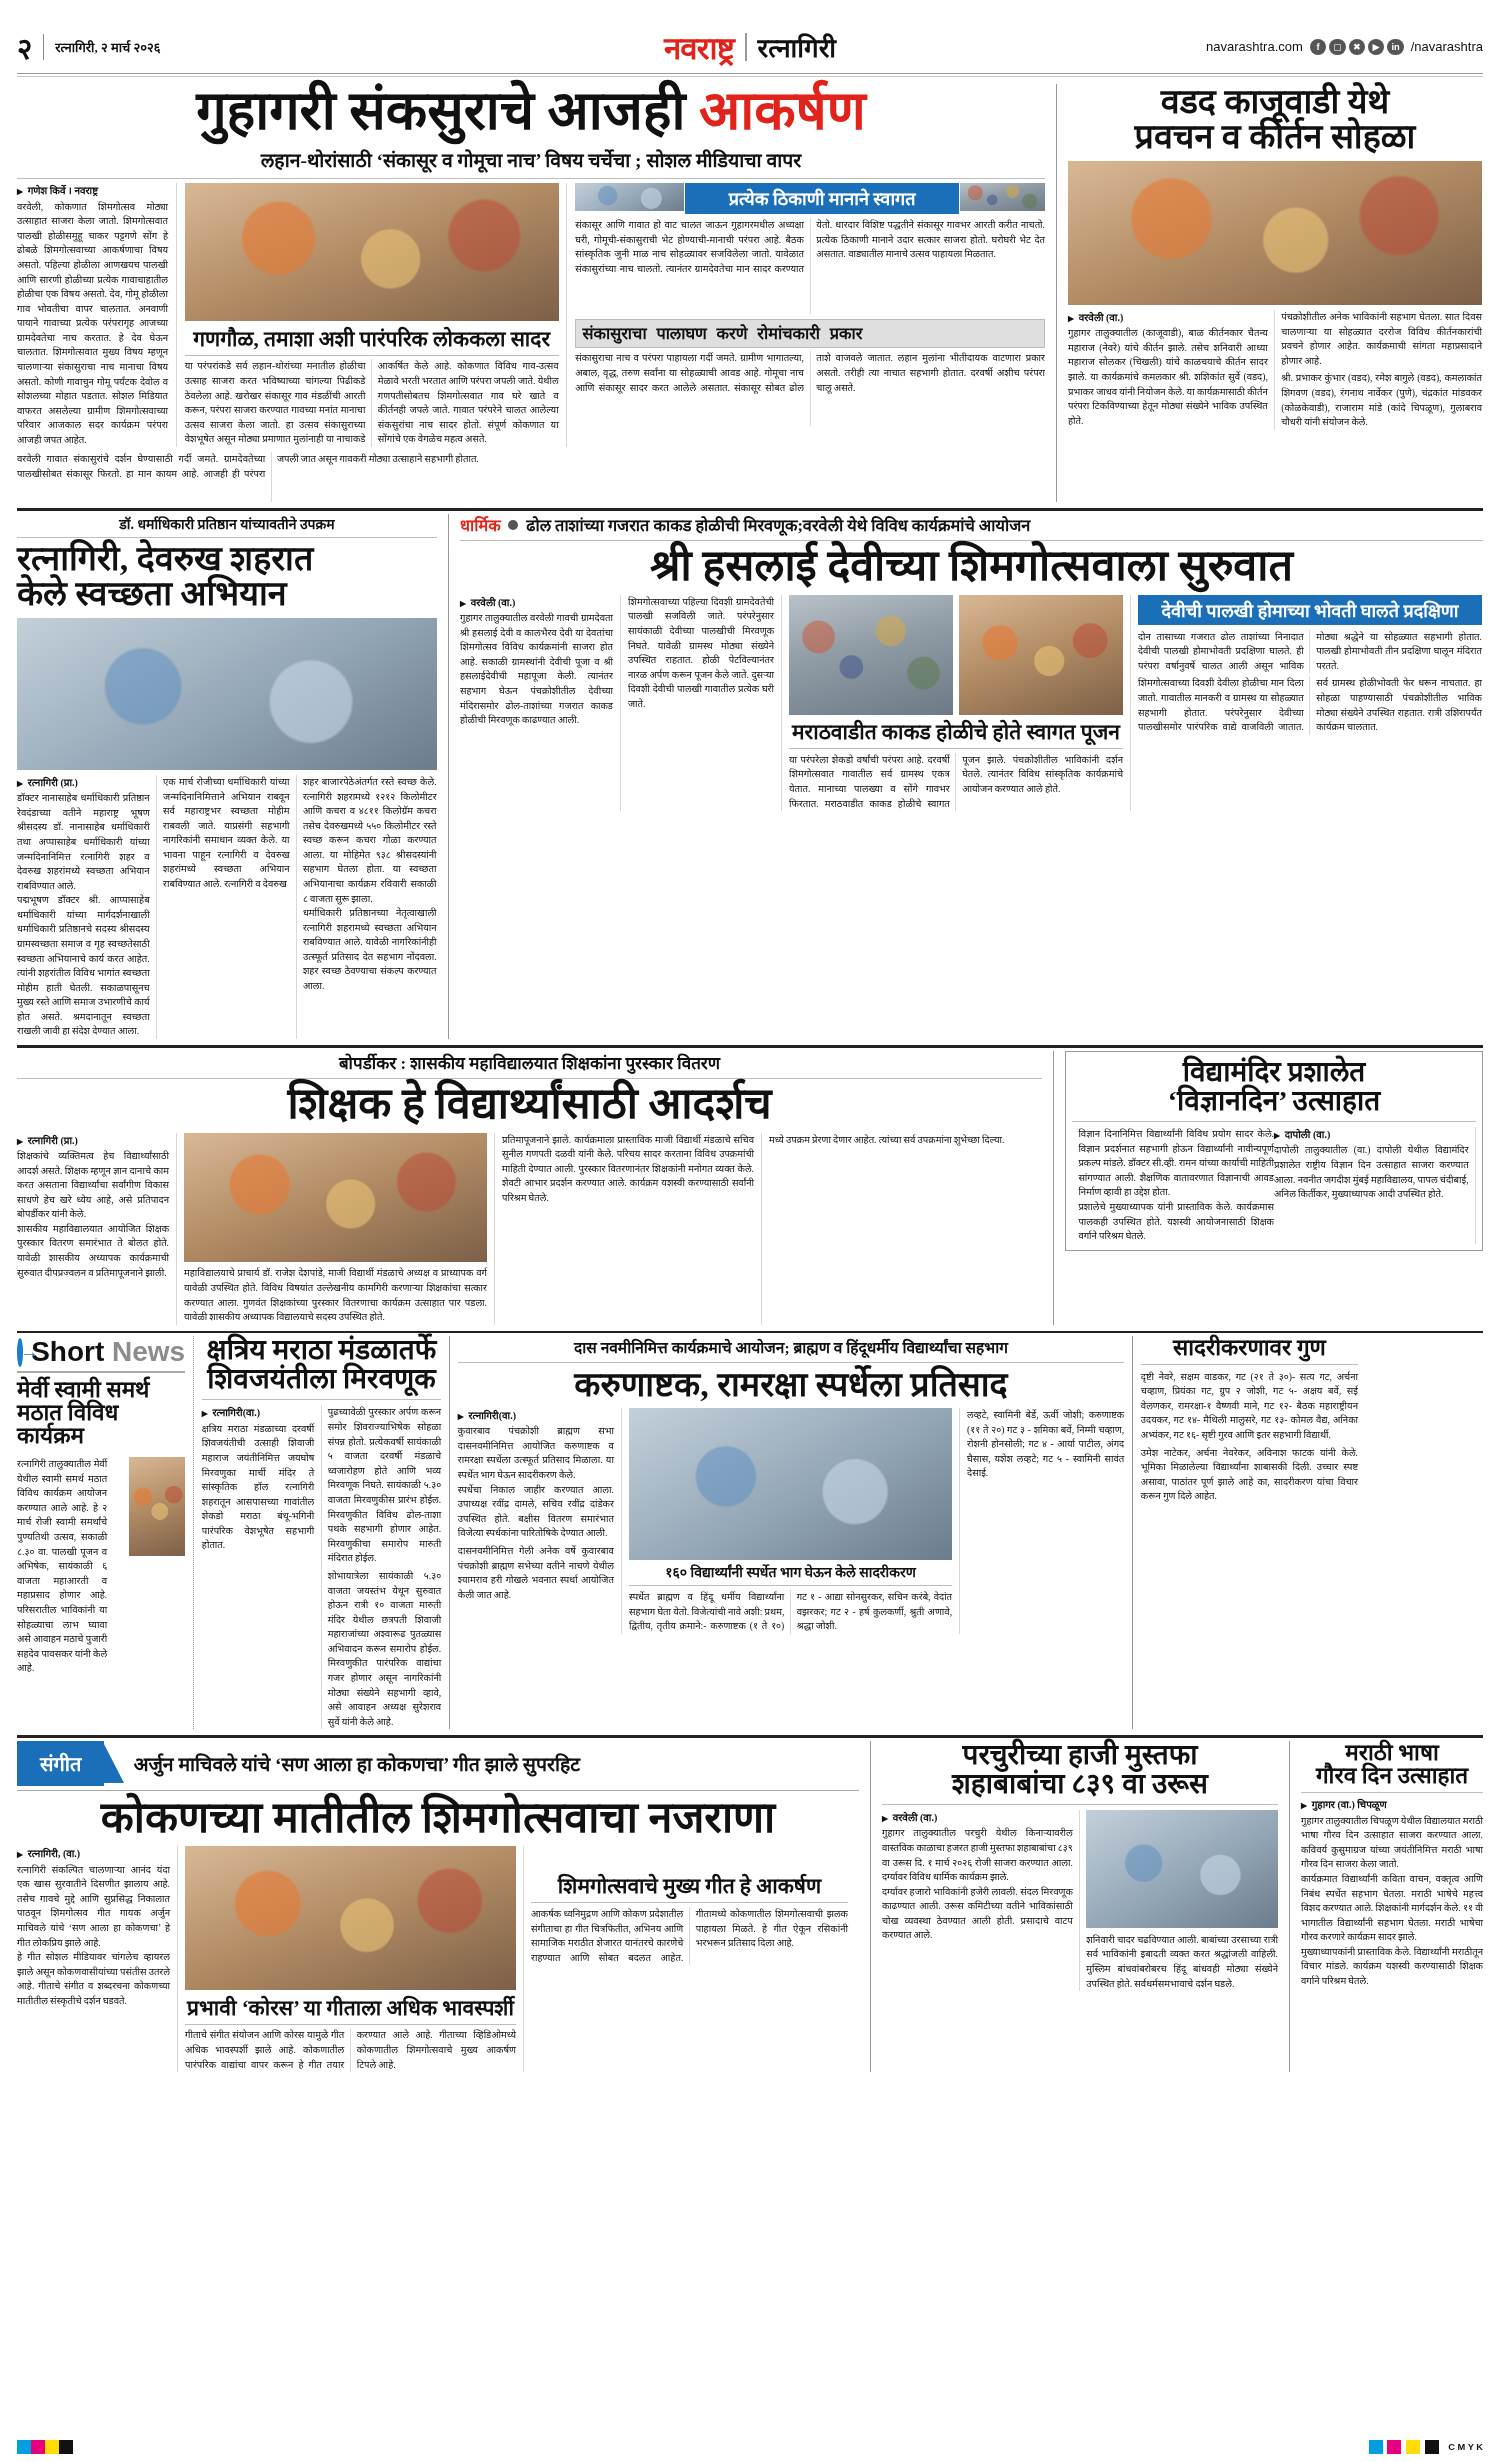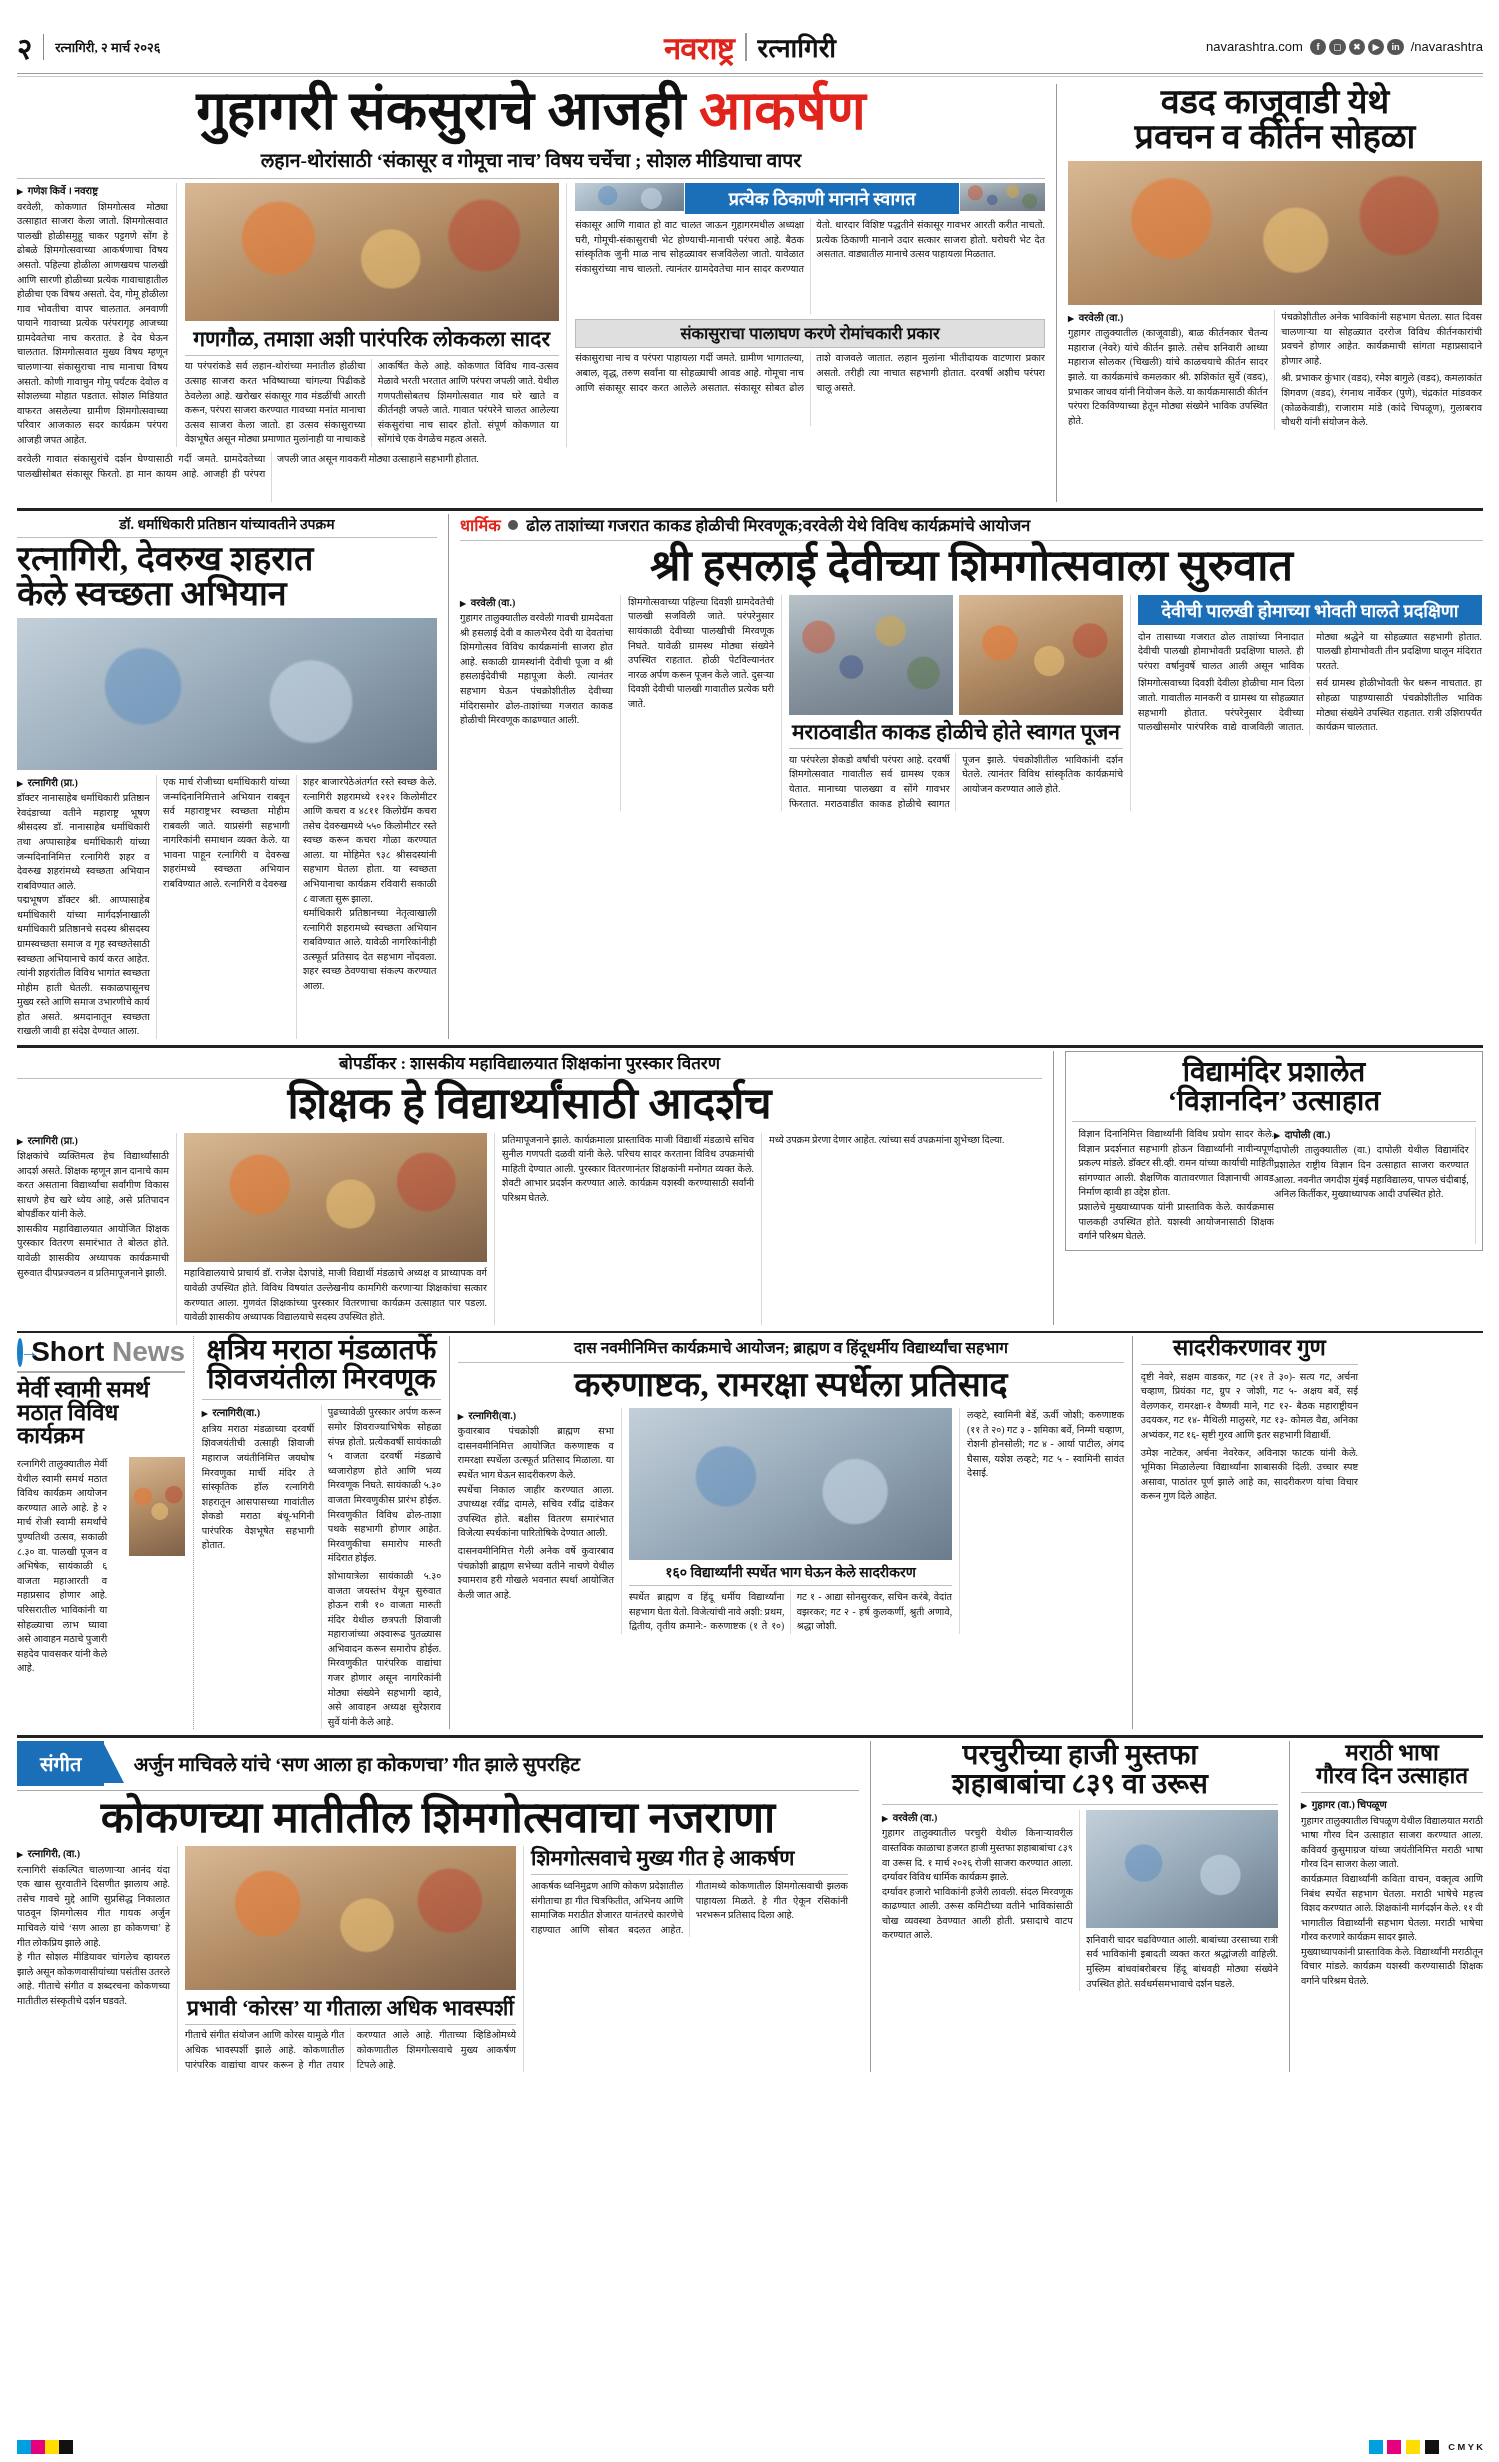--- a/index.html
+++ b/index.html
@@ -66,22 +66,22 @@
       radial-gradient(circle at 80% 38%, rgba(190,70,50,.5) 0 11%, transparent 12%),
       linear-gradient(160deg,#d8b894 0%,#b08a63 50%,#7d6049 100%); }
   .photo.cool::after { background:
       radial-gradient(circle at 30% 45%, rgba(90,140,190,.5) 0 12%, transparent 13%),
       radial-gradient(circle at 70% 55%, rgba(200,215,230,.6) 0 13%, transparent 14%),
       linear-gradient(150deg,#c3d0da 0%,#93a6b6 55%,#6b7c8c 100%); }
 
   
   .blue-band { background:#1a6fb8; color:#fff; font-family:"Liberation Serif", serif;
                font-weight:800; font-size:18px; text-align:center; padding:3.1px 7.8px; }
-  .gray-band { background:#dfdfdf; font-family:Liberation Sans, sans-serif; font-weight:800;
-               font-size:16.3px; text-align:center; padding:2.3px 6.2px; border:0.8px solid #bbb; }
+  .gray-band { background:#dfdfdf; font-family:Liberation Mono, monospace; font-weight:800;
+               font-size:16.3px; padding:2.3px 6.2px; border:0.8px solid #bbb; }
   .tag-red { color:#e0241b; font-weight:800; font-family:"Liberation Serif", serif; font-size:16.3px; }
   .tag-blue { background:#1a6fb8; color:#fff; font-weight:800; font-family:"Liberation Serif", serif;
               font-size:20px; padding:9.3px 23px; display:inline-block; }
   .shortnews { display:flex; align-items:center; gap:7.8px; }
   .sn-icon { width:29.5px; height:29.5px; border-radius:50%; border:3.9px solid #1a7ec8; position:relative; }
   .sn-icon::before { content:"\2192"; position:absolute; inset:0; color:#1a7ec8; font-size:18.6px;
                      font-weight:700; line-height:22px; text-align:center; }
   .sn-t1 { font-size:28px; font-weight:800; }
   .sn-t2 { font-size:28px; font-weight:800; color:#8c8c8c; }
 
@@ -365,21 +365,21 @@
           <div class="body-txt">रत्नागिरी संकल्पित चालणाऱ्या आनंद यंदा एक खास सुरवातीने दिसणीत झालाय आहे. तसेच गावचे मुद्दे आणि सुप्रसिद्ध निकालात पाठवून शिमगोत्सव गीत गायक अर्जुन माचिवले यांचे ‘सण आला हा कोकणचा’ हे गीत लोकप्रिय झाले आहे.</div>
           <div class="body-txt">हे गीत सोशल मीडियावर चांगलेच व्हायरल झाले असून कोकणवासीयांच्या पसंतीस उतरले आहे. गीताचे संगीत व शब्दरचना कोकणच्या मातीतील संस्कृतीचे दर्शन घडवते.</div>
         </div>
         <div style="width:346px; padding:0 7px; border-right:0.8px solid #d8d8d8;">
           <div class="photo warm" style="height:144px;"></div>
           <div class="subcap" style="margin:5.4px 0 3.9px;">प्रभावी ‘कोरस’ या गीताला अधिक भावस्पर्शी</div>
           <div class="rule-thin"></div>
           <div class="body-txt cols2" style="margin-top:3.9px;">गीताचे संगीत संयोजन आणि कोरस यामुळे गीत अधिक भावस्पर्शी झाले आहे. कोकणातील पारंपरिक वाद्यांचा वापर करून हे गीत तयार करण्यात आले आहे. गीताच्या व्हिडिओमध्ये कोकणातील शिमगोत्सवाचे मुख्य आकर्षण टिपले आहे.</div>
         </div>
         <div style="width:324px; padding-left:7px;">
-          <div class="subcap" style="text-align:left; margin-bottom:3.9px;">शिमगोत्सवाचे मुख्य गीत हे आकर्षण</div>
+          <div class="subcap" style="text-align:center; margin-bottom:3.9px;margin-top:28px;">शिमगोत्सवाचे मुख्य गीत हे आकर्षण</div>
           <div class="rule-thin" style="margin-bottom:3.9px;"></div>
           <div class="body-txt cols2">आकर्षक ध्वनिमुद्रण आणि कोकण प्रदेशातील संगीताचा हा गीत चित्रफितीत, अभिनय आणि सामाजिक मराठीत शेजारत यानंतरचे कारणेचे राहण्यात आणि सोबत बदलत आहेत. गीतामध्ये कोकणातील शिमगोत्सवाची झलक पाहायला मिळते. हे गीत ऐकून रसिकांनी भरभरून प्रतिसाद दिला आहे.</div>
         </div>
       </div>
     </div>
 
     <div style="width:419px; padding:0 11px; border-right:1.6px solid #999;">
       <div class="hl h-md" style="text-align:center;">परचुरीच्या हाजी मुस्तफा</div>
       <div class="hl h-md" style="text-align:center;">शहाबाबांचा ८३९ वा उरूस</div>
       <div class="rule-thin" style="margin:5.4px 0;"></div>

